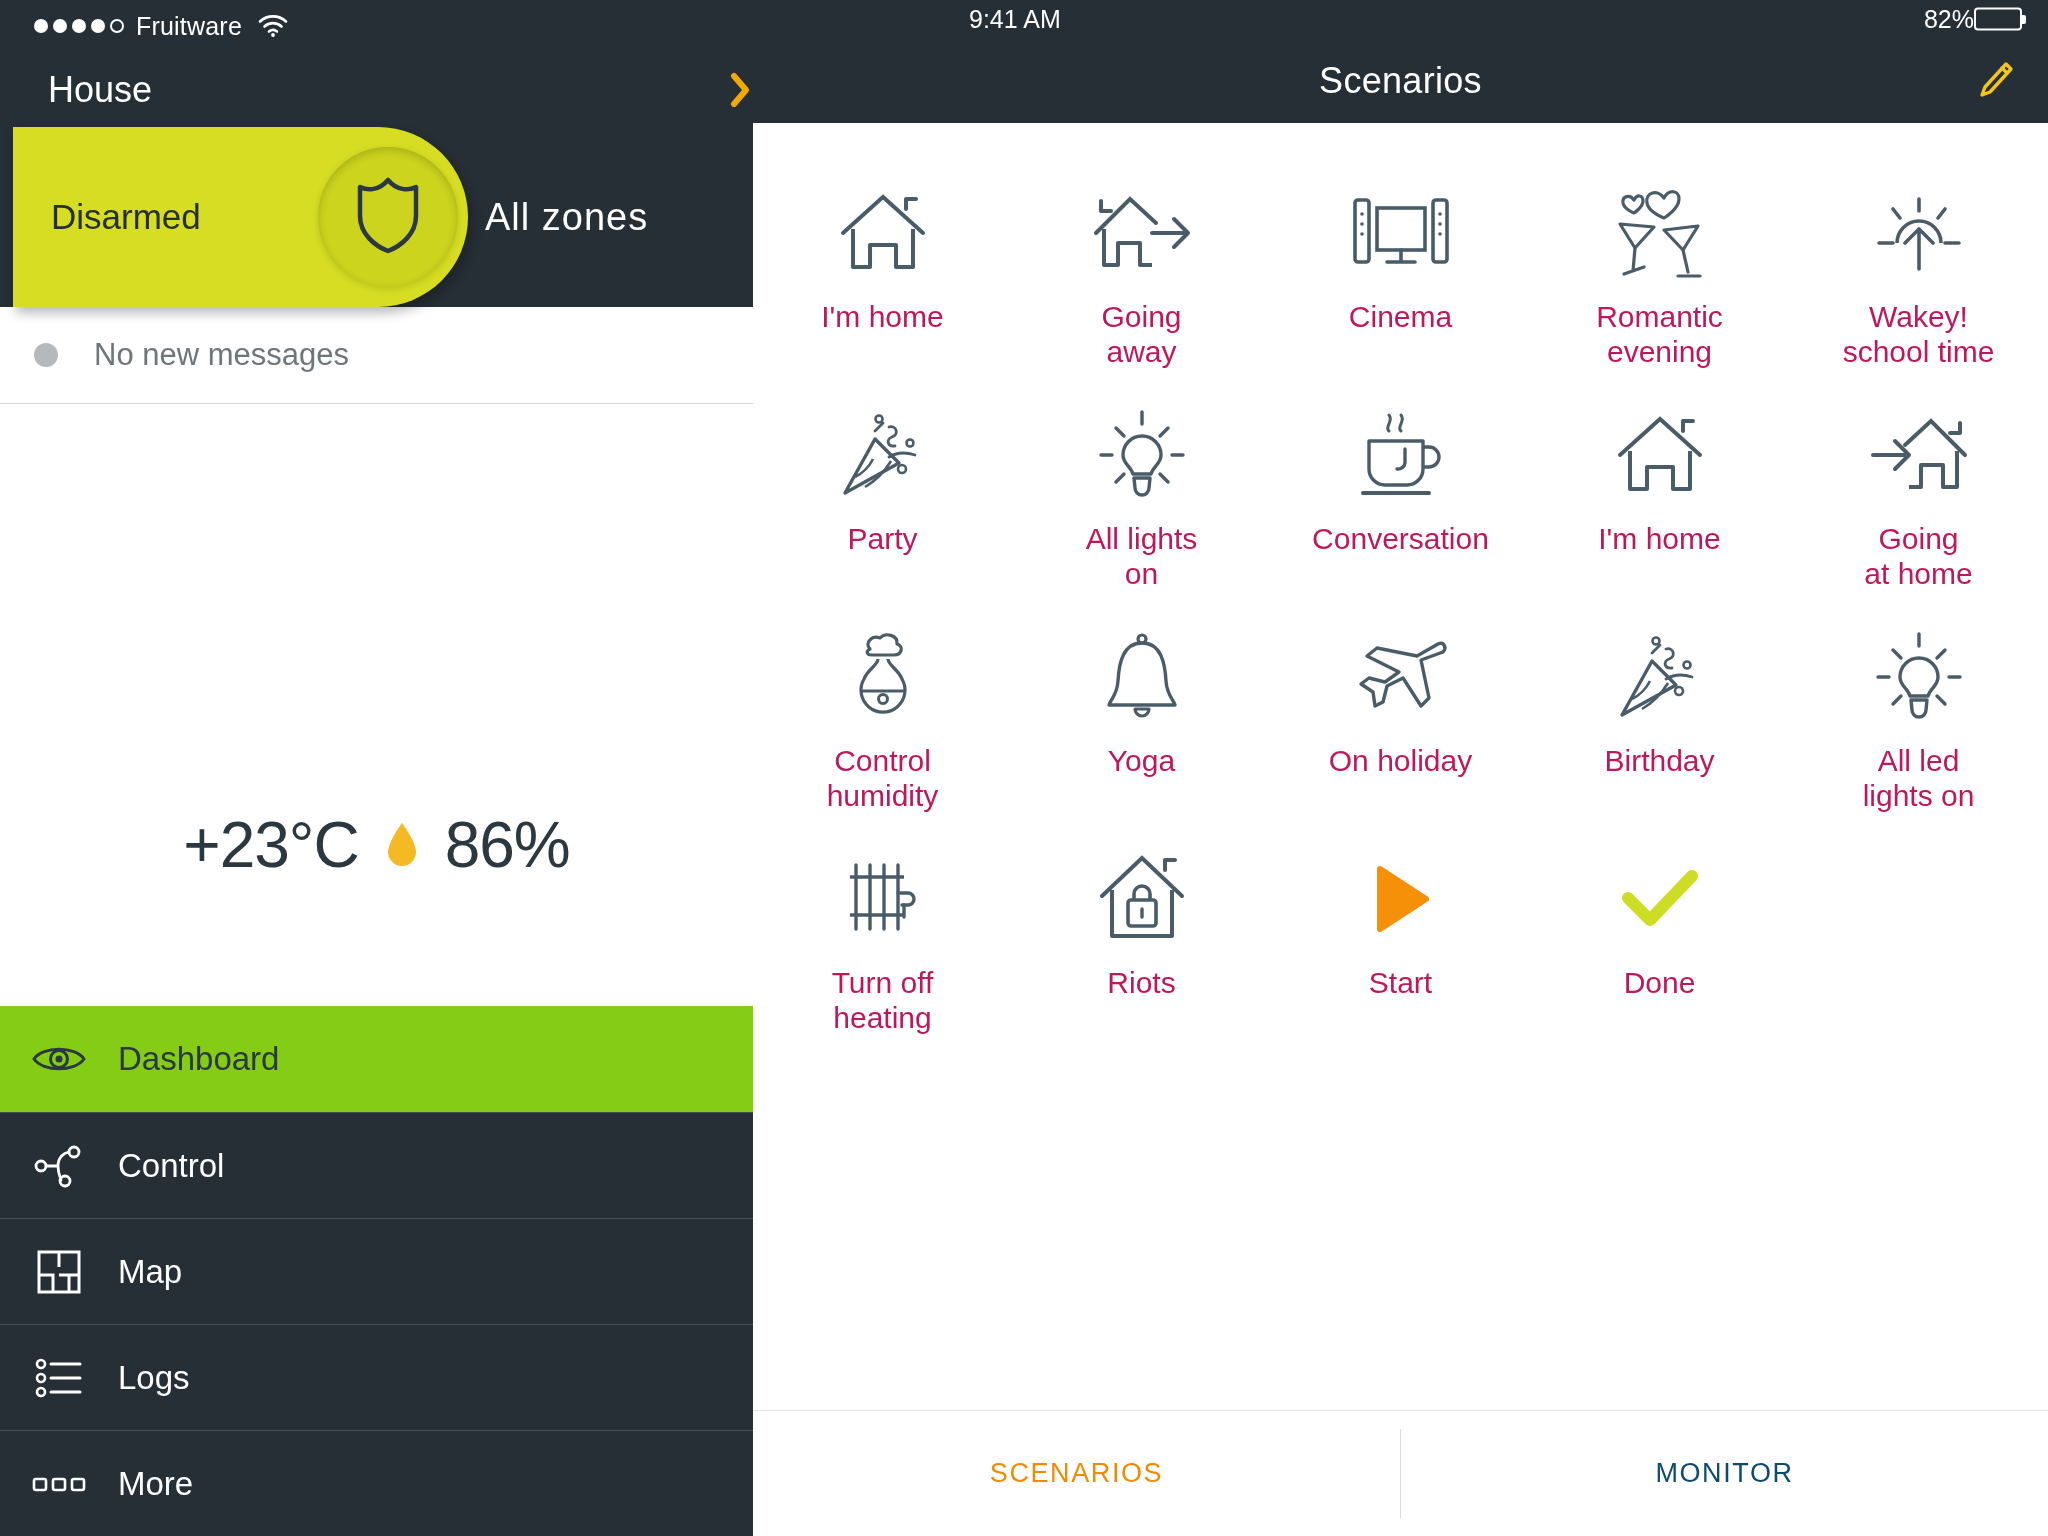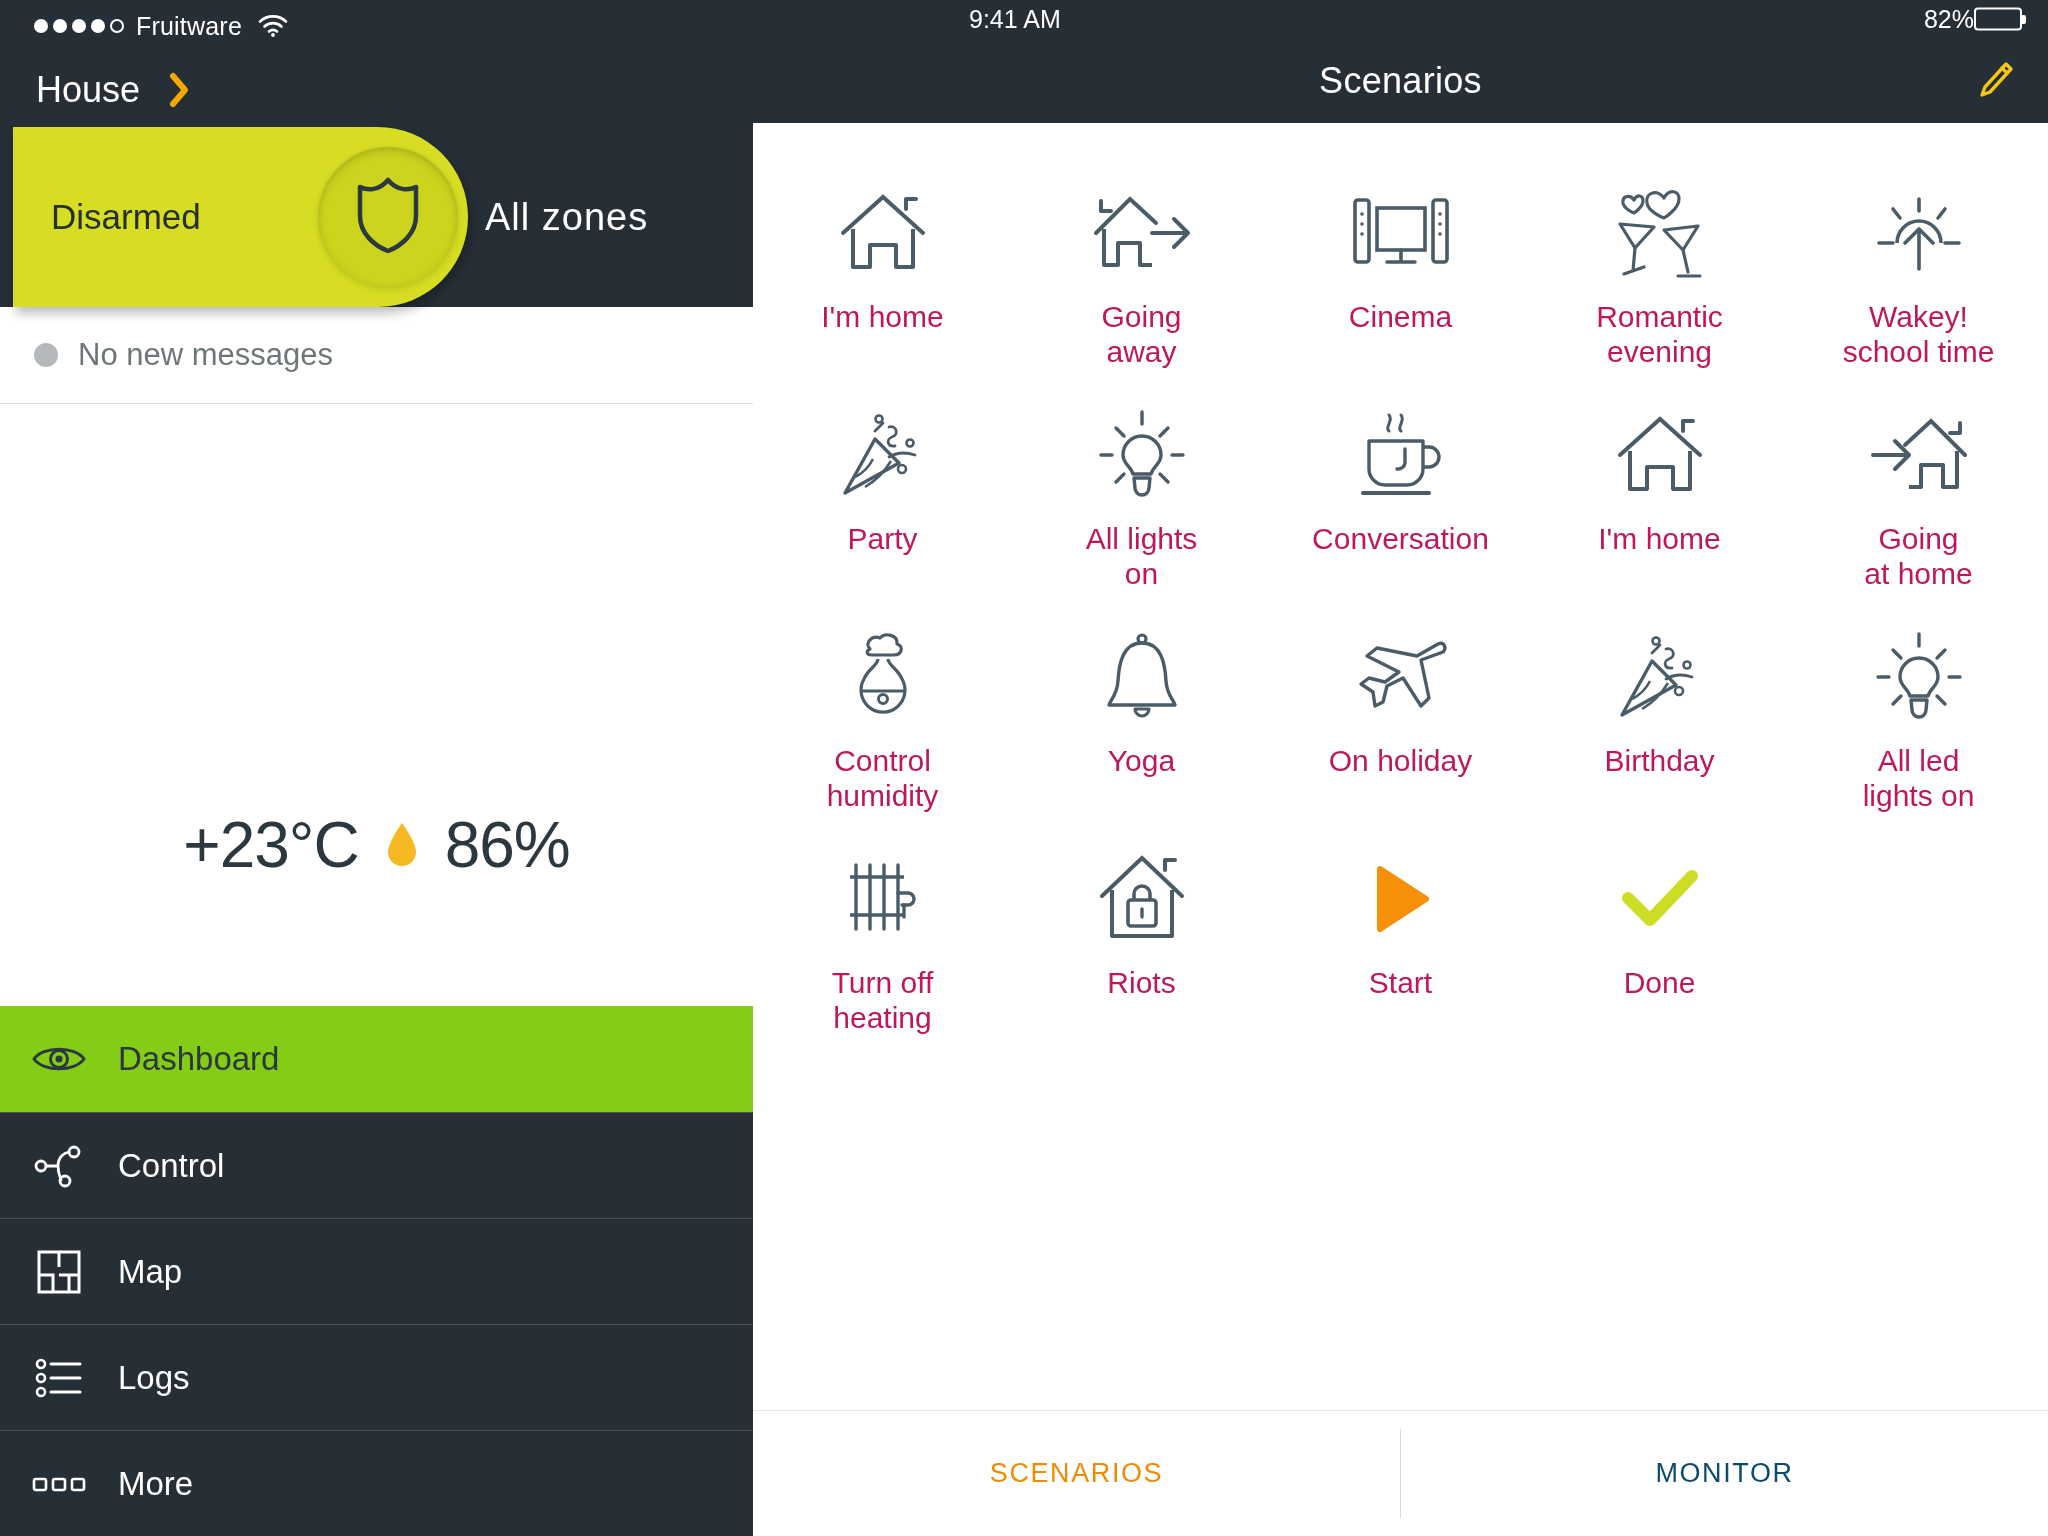--- a/index.html
+++ b/index.html
@@ -18,21 +18,21 @@
   #status-bar {
     height:52px; display:flex; align-items:center; padding:0 0 0 34px; gap:12px;
     color:#ffffff;
   }
   .sig-dots { display:flex; align-items:center; gap:5px; }
   .sig-dot { width:14px; height:14px; border-radius:50%; background:#ffffff; }
   .sig-dot.empty { background:transparent; border:2px solid #ffffff; }
   #carrier { font-size:25px; letter-spacing:.2px; color:#ffffff; }
   #wifi-icon { margin-left:4px; display:flex; align-items:center; }
 
-  #house-row { height:75px; display:flex; align-items:center; padding-left:36px; gap:28px; }
+  #house-row { height:75px; display:flex; align-items:center; padding-left:48px; gap:28px;justify-content:space-between; }
   #house-label { font-size:36px; color:#ffffff; font-weight:400; }
   #house-chevron { color:#f2a900; font-size:40px; font-weight:700; line-height:1; display:flex; }
 
   #arm-area { height:180px; position:relative; }
   #arm-pill {
     position:absolute; left:13px; top:0; height:180px; width:455px;
     background:#d6dd22; border-radius:0 95px 95px 0;
     display:flex; align-items:center;
     box-shadow:3px 6px 12px rgba(0,0,0,.28);
   }
@@ -41,21 +41,21 @@
     position:absolute; right:10px; top:50%; transform:translateY(-50%);
     width:140px; height:140px; border-radius:50%;
     background:#ccd41e; display:flex; align-items:center; justify-content:center;
     box-shadow:0 3px 9px rgba(0,0,0,.18) inset, 0 2px 7px rgba(0,0,0,.12);
   }
   #arm-zones { position:absolute; left:485px; top:50%; transform:translateY(-50%);
     font-size:38px; color:#ffffff; letter-spacing:1px;text-align:center; }
 
   #messages-row {
     height:97px; background:#ffffff; display:flex; align-items:center;
-    padding-left:34px; gap:20px; border-bottom:1px solid #d8dadc;
+    padding-left:34px; gap:36px; border-bottom:1px solid #d8dadc;
   }
   #msg-dot { width:24px; height:24px; border-radius:50%; background:#b6b9bb; flex:0 0 24px; }
   #msg-text { font-size:31px; color:#6e7679; }
 
   #weather-area { flex:1; background:#ffffff; display:flex; align-items:center;
     justify-content:center; padding-bottom:250px; }
   #weather-inner { display:flex; align-items:center; gap:26px; }
   #temp-value { font-size:64px; color:#2b3840; letter-spacing:-1px; }
   #hum-value { font-size:64px; color:#2b3840; letter-spacing:-1px; }
   #drop-icon { display:flex; align-items:center; }

